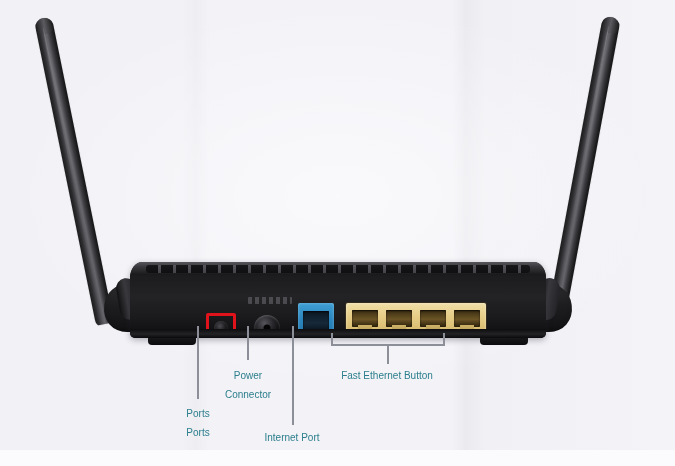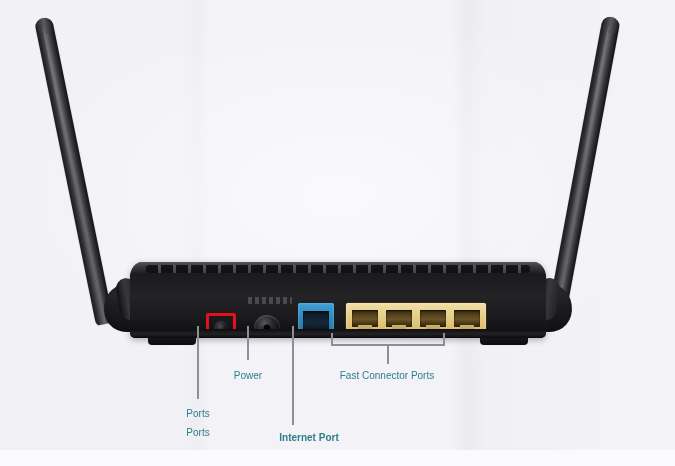--- a/index.html
+++ b/index.html
@@ -421,23 +421,24 @@
   <div class="bracket" style="left:331px; top:333px; width:114px; height:13px;"></div>
   <div class="leader" style="left:387px; top:346px; height:18px;"></div>
 
   <div class="callout center" style="left:168px; top:404px; width:60px;">
     <div>Ports</div>
     <div>Ports</div>
   </div>
 
   <div class="callout center" style="left:204px; top:366px; width:88px;">
     <div>Power</div>
-  </div>
-
-  <div class="callout center" style="left:256px; top:428px; width:106px;font-weight:bold;">
+    <div>Connector</div>
+  </div>
+
+  <div class="callout center" style="left:239px; top:428px; width:106px;">
     <div>Internet Port</div>
   </div>
 
   <div class="callout center" style="left:317px; top:366px; width:140px;">
-    <div>Fast Connector Ports</div>
+    <div>Fast Ethernet Button</div>
   </div>
 
 </div>
 
 </body></html>

